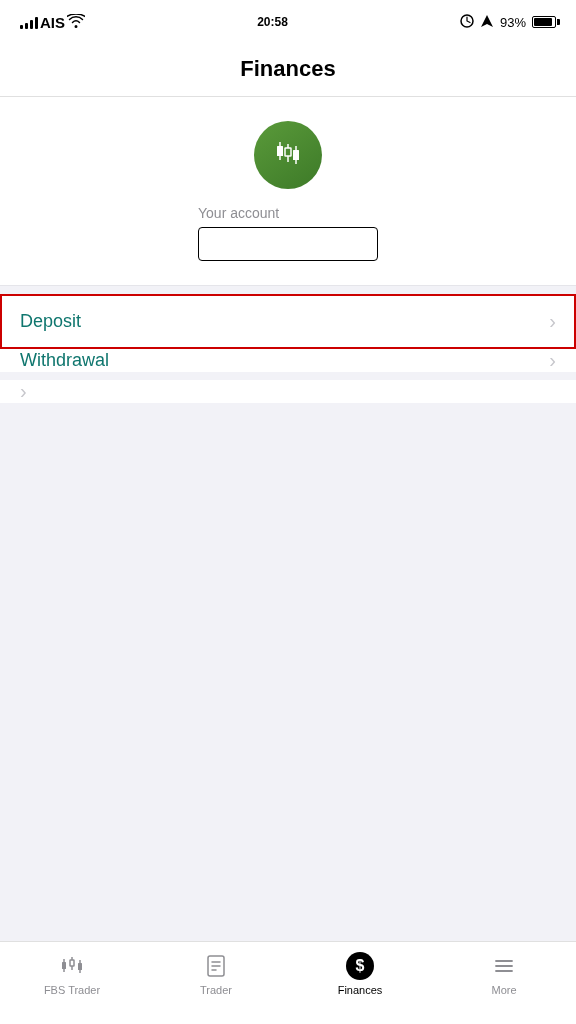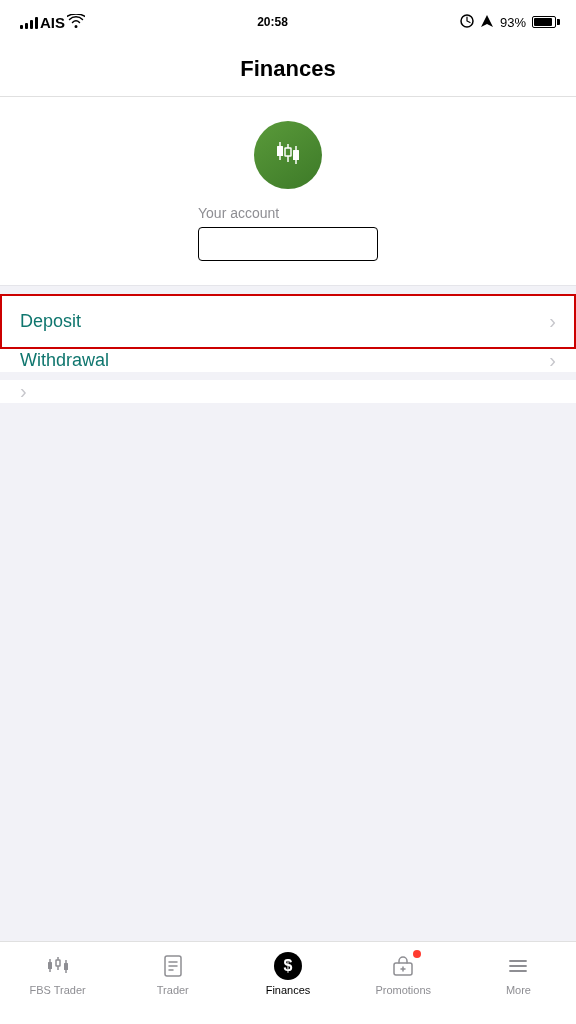--- a/index.html
+++ b/index.html
@@ -401,32 +401,20 @@
     <span class="tab-label">Trader</span>
   </div>
 
   <div class="tab-item">
     <div class="tab-icon-wrap">
       <div class="tab-icon-finances">$</div>
     </div>
     <span class="tab-label-active">Finances</span>
   </div>
 
-  <div class="tab-item">
-    <div class="tab-icon-wrap">
-      <svg width="26" height="26" viewBox="0 0 26 26" fill="none">
-        <rect x="4" y="10" width="18" height="12" rx="2" stroke="#8e8e93" stroke-width="1.5"></rect>
-        <path d="M9 10V8a4 4 0 0 1 8 0v2" stroke="#8e8e93" stroke-width="1.5" stroke-linecap="round"></path>
-        <line x1="13" y1="14" x2="13" y2="18" stroke="#8e8e93" stroke-width="1.5" stroke-linecap="round"></line>
-        <line x1="11" y1="16" x2="15" y2="16" stroke="#8e8e93" stroke-width="1.5" stroke-linecap="round"></line>
-      </svg>
-      <div class="tab-badge"></div>
-    </div>
-    <span class="tab-label">Promotions</span>
-  </div>
 
   <div class="tab-item">
     <div class="tab-icon-wrap">
       <svg width="24" height="24" viewBox="0 0 24 24" fill="none">
         <line x1="4" y1="7" x2="20" y2="7" stroke="#8e8e93" stroke-width="1.8" stroke-linecap="round"></line>
         <line x1="4" y1="12" x2="20" y2="12" stroke="#8e8e93" stroke-width="1.8" stroke-linecap="round"></line>
         <line x1="4" y1="17" x2="20" y2="17" stroke="#8e8e93" stroke-width="1.8" stroke-linecap="round"></line>
       </svg>
     </div>
     <span class="tab-label">More</span>

